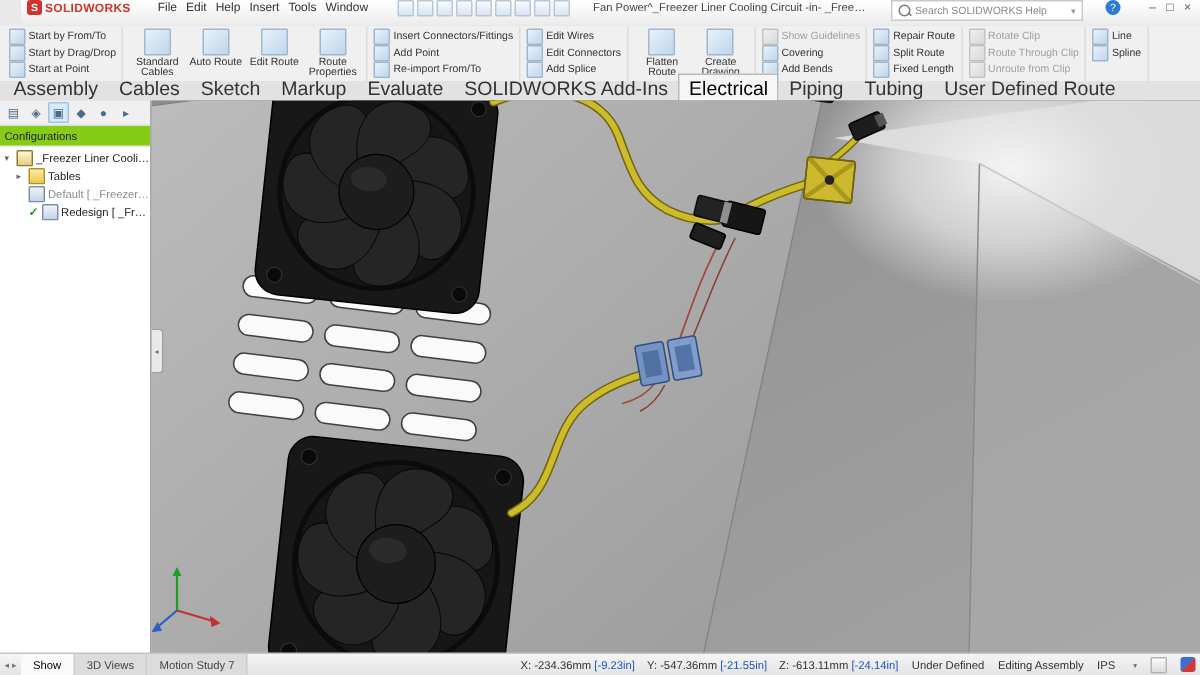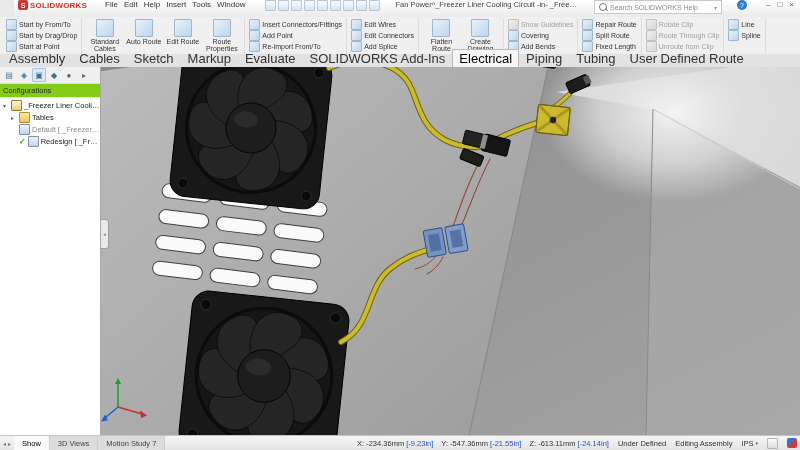--- a/index.html
+++ b/index.html
@@ -68,21 +68,21 @@
 
   
   .bottombar{position:absolute;left:0;bottom:0;right:0;height:14px;background:linear-gradient(#f5f5f5,#e4e4e4);border-top:1px solid #c4c4c4;display:flex;align-items:center;font-size:7.5px;color:#333;white-space:nowrap}
   .tabnav{display:flex;gap:2px;padding:0 3px;color:#777;font-size:6px;flex:none}
   #doctabs{display:flex;height:100%;flex:none}
   .doctab{padding:0 8px;display:flex;align-items:center;border-right:1px solid #cdcdcd;background:#dcdcdc;color:#444}
   .doctab.active{background:#fafafa;color:#000}
   .status-right{margin-left:auto;display:flex;align-items:center;gap:9px;padding-right:3px}
   #coords{display:flex;gap:8px}
   .coord .in{color:#1a56c4}
-  .units{display:flex;align-items:center;gap:2px}
+  .units{display:flex;align-items:center;gap:12px}
   .units .caret{font-size:5px;color:#666}
   .sb-icon{width:9px;height:9px;border:1px solid #b5b5b5;background:linear-gradient(#fbfbfb,#dcdcdc);border-radius:1px}
   .corner-icon{width:10px;height:10px;border-radius:2px;background:linear-gradient(135deg,#3a6fd8 0 50%,#d13a3a 50% 100%)}
 </style>
 </head>
 <body>
 
 <div class="app">
 
   <div class="titlebar">

